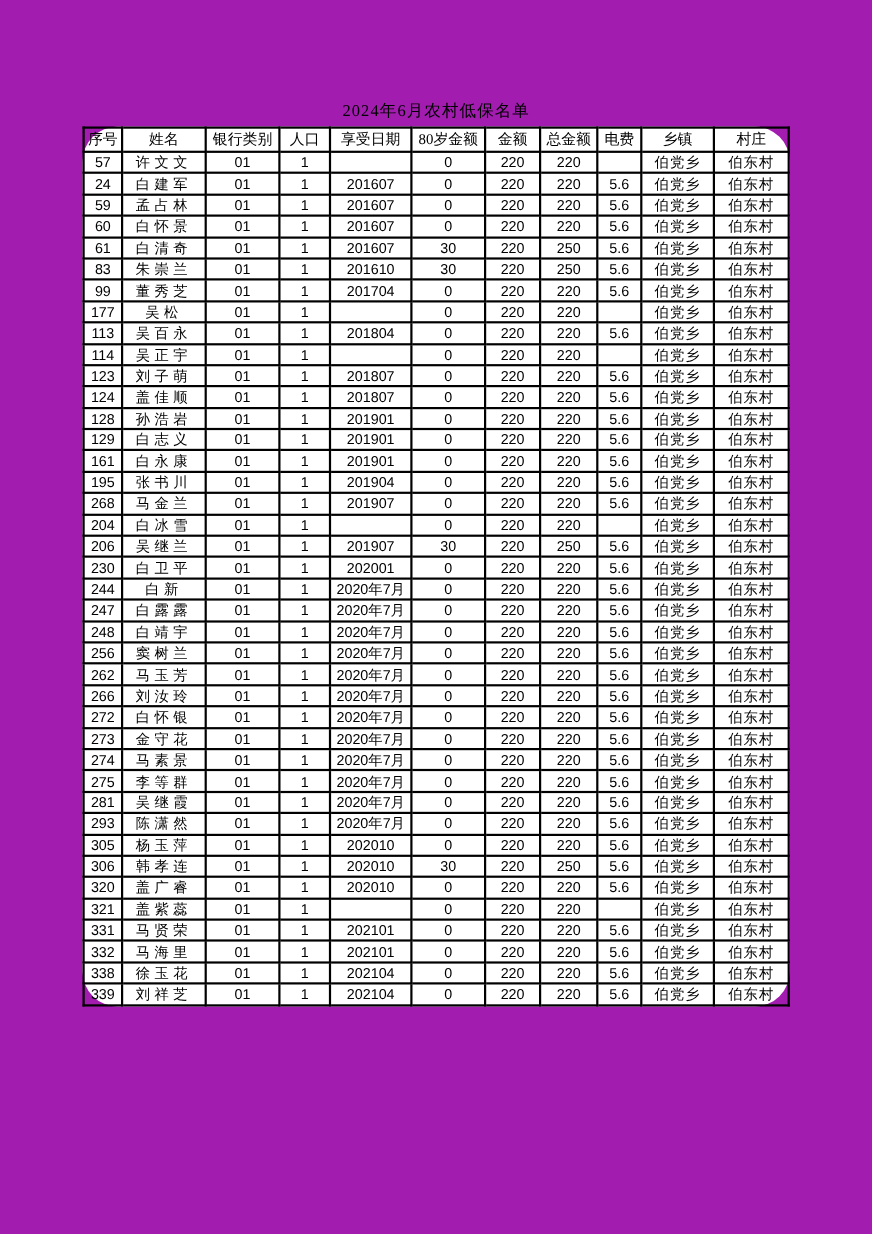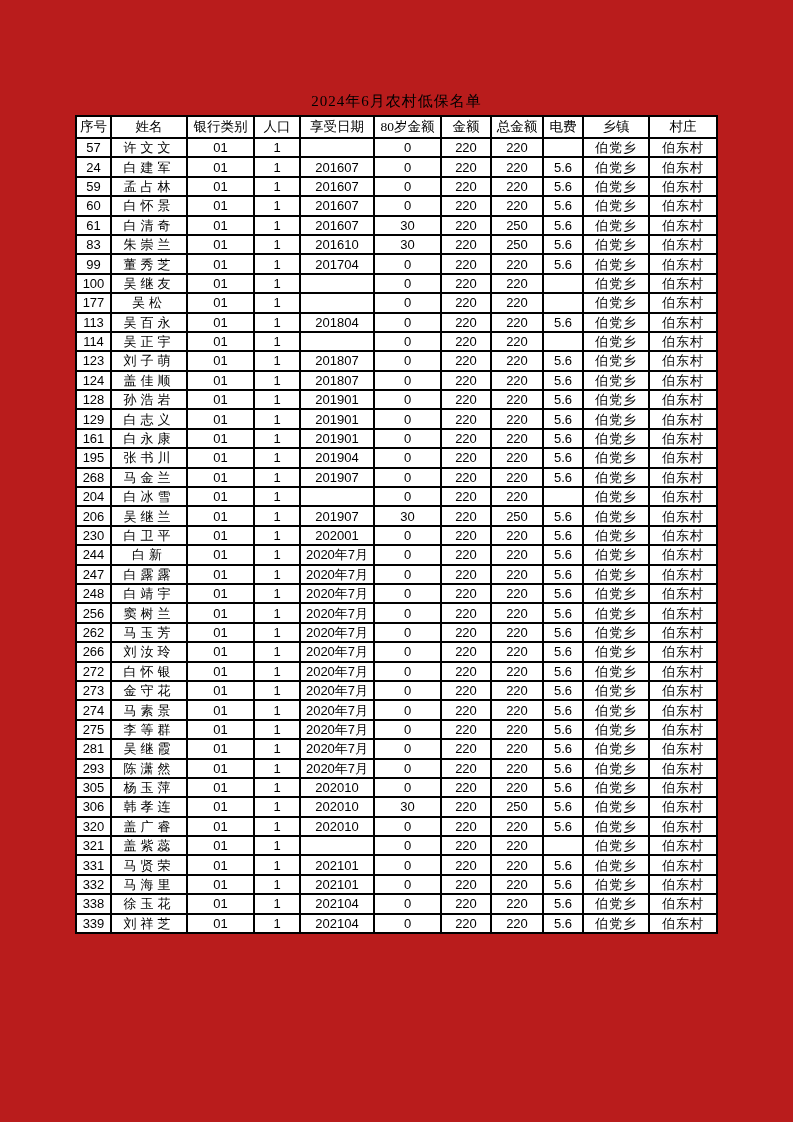--- a/index.html
+++ b/index.html
@@ -6,39 +6,40 @@
     margin: 0;
     padding: 0;
     background: #ffffff;
     color: #000000;
     font-family: "Liberation Sans", sans-serif;
   }
   .page {
     width: 793px;
     height: 1122px;
     margin: 0 auto;
-    background: #b91c1c;
+    background: #a21caf;
     box-sizing: border-box;
     padding-top: 92px;
     overflow: hidden;
   }
   .doc-title {
     text-align: center;
     font-size: 15px;
     font-weight: normal;
     font-family: "Liberation Serif", serif;
     margin: 0 0 5px 0;
     line-height: 18px;
     letter-spacing: 1px;
   }
   table.roster {
     border-collapse: collapse;
     table-layout: fixed;
     margin: 0 auto;
     background: #ffffff;
+    border-radius: 32px;
   }
   table.roster th,
   table.roster td {
     border: 2px solid #000000;
     text-align: center;
     vertical-align: middle;
     padding: 0 1px;
     font-size: 13px;
     line-height: 1;
     height: 17.4px;
@@ -195,33 +196,20 @@
           <td>1</td>
           <td>201704</td>
           <td>0</td>
           <td>220</td>
           <td>220</td>
           <td>5.6</td>
           <td>伯党乡</td>
           <td>伯东村</td>
         </tr>
         <tr>
-          <td>100</td>
-          <td>吴继友</td>
-          <td>01</td>
-          <td>1</td>
-          <td></td>
-          <td>0</td>
-          <td>220</td>
-          <td>220</td>
-          <td></td>
-          <td>伯党乡</td>
-          <td>伯东村</td>
-        </tr>
-        <tr>
           <td>177</td>
           <td>吴松</td>
           <td>01</td>
           <td>1</td>
           <td></td>
           <td>0</td>
           <td>220</td>
           <td>220</td>
           <td></td>
           <td>伯党乡</td>

